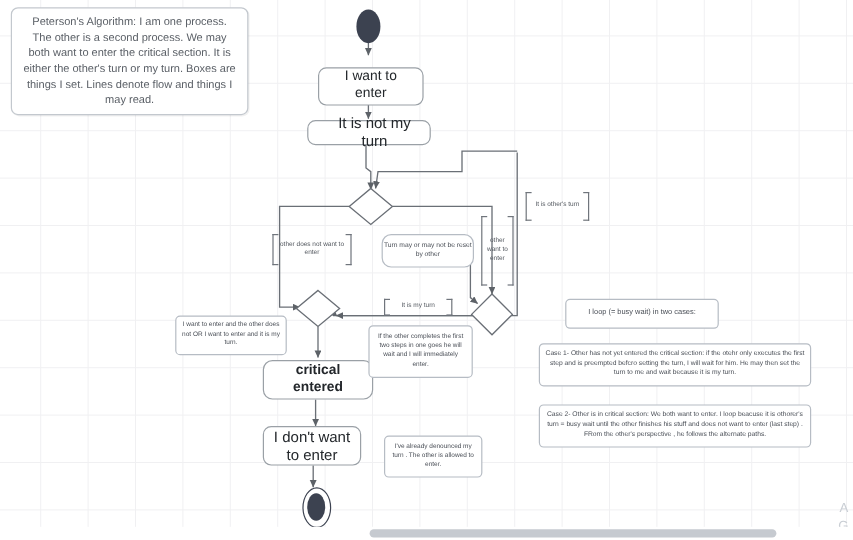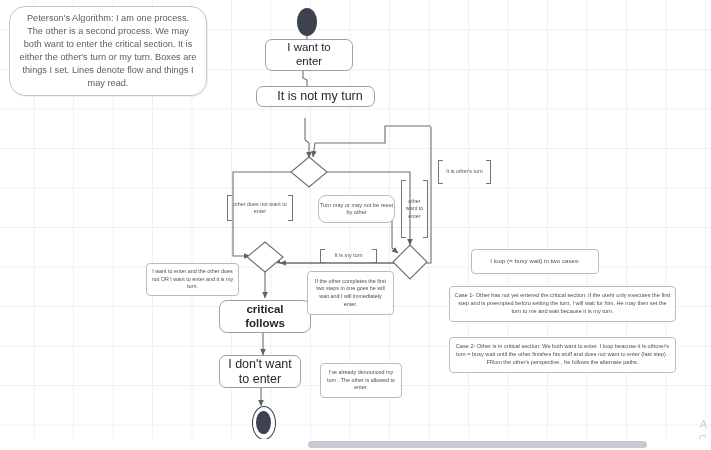--- a/index.html
+++ b/index.html
@@ -57,21 +57,21 @@
     padding: 3px 4px;
     display: flex;
     align-items: center;
     justify-content: center;
   }
   .note.intro {
     font-size: 9.2px;
     color: #5b6067;
     line-height: 1.42;
     border: 1px solid #c3c8ce;
-    border-radius: 16px;
+    border-radius: 6px;
     padding: 0 8px;
     box-shadow: 1px 1px 0 rgba(0,0,0,0.06);
   }
   .note.wide { font-size: 5.6px; }
   .note.loop { font-size: 6.2px; }
   .guard {
     position: absolute;
     color: #53585f;
     font-size: 5.4px;
     line-height: 1.35;
@@ -173,34 +173,34 @@
       <polygon points="265,242 283,257 265,272 247,257"></polygon>
     </g>
   </svg>
 
   <div class="initial" style="left:297px; top:8px; width:20px; height:28px;"></div>
 
   <div class="final-outer" style="left:252px; top:406px; width:22px; height:32px;">
     <div class="final-inner" style="left:3px; top:4px; width:15px; height:23px;"></div>
   </div>
 
-  <div class="node action" style="left:265px; top:39px; width:88px; height:32px;">
+  <div class="node action" style="left:265px; top:56px; width:88px; height:32px;">
     <span>I want to enter</span>
   </div>
 
-  <div class="node action big" style="left:256px; top:86px; width:119px; height:21px;padding-left:16px;">
+  <div class="node action big" style="left:256px; top:100px; width:103px; height:21px;padding-left:16px;">
     <span>It is not my turn</span>
   </div>
 
   <div class="node" style="left:318px; top:195px; width:77px; height:28px; font-size:5.6px; color:#4a4f57; border-color:#b6bcc4; border-radius:8px;">
     <span>Turn may or may not be reset by other</span>
   </div>
 
   <div class="node action bold" style="left:219px; top:300px; width:92px; height:33px; flex-direction:column; border-radius:8px;">
-    <span>critical follows</span>
+    <span>critical entered</span>
   </div>
 
   <div class="node action big" style="left:219px; top:355px; width:82px; height:33px;justify-content:center;">
     <span>I don't want to enter</span>
   </div>
 
   <div class="guard" style="left:227px; top:195px; width:66px; height:26px;">
     <span class="bk l"></span>
     <span class="gtext">other does not want to enter</span>
     <span class="bk r"></span>

